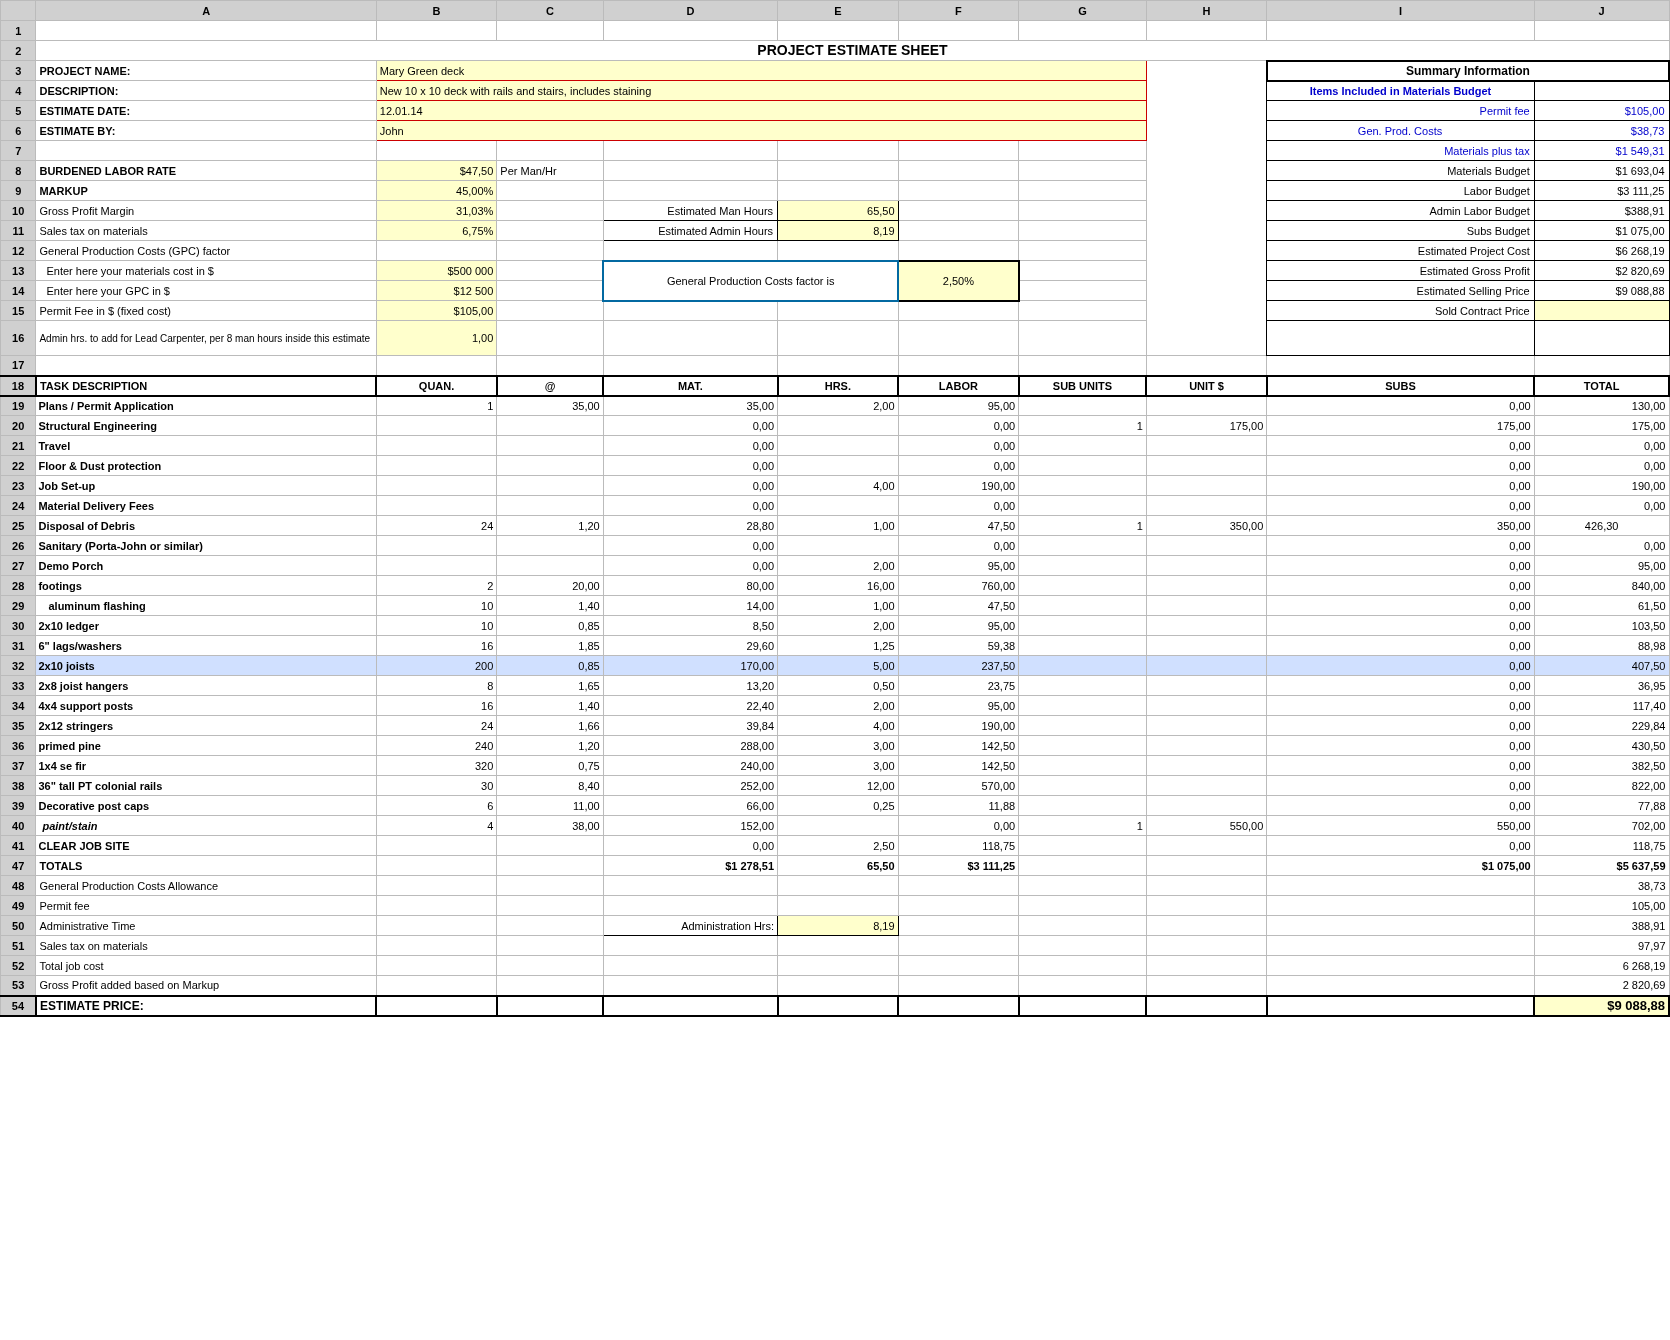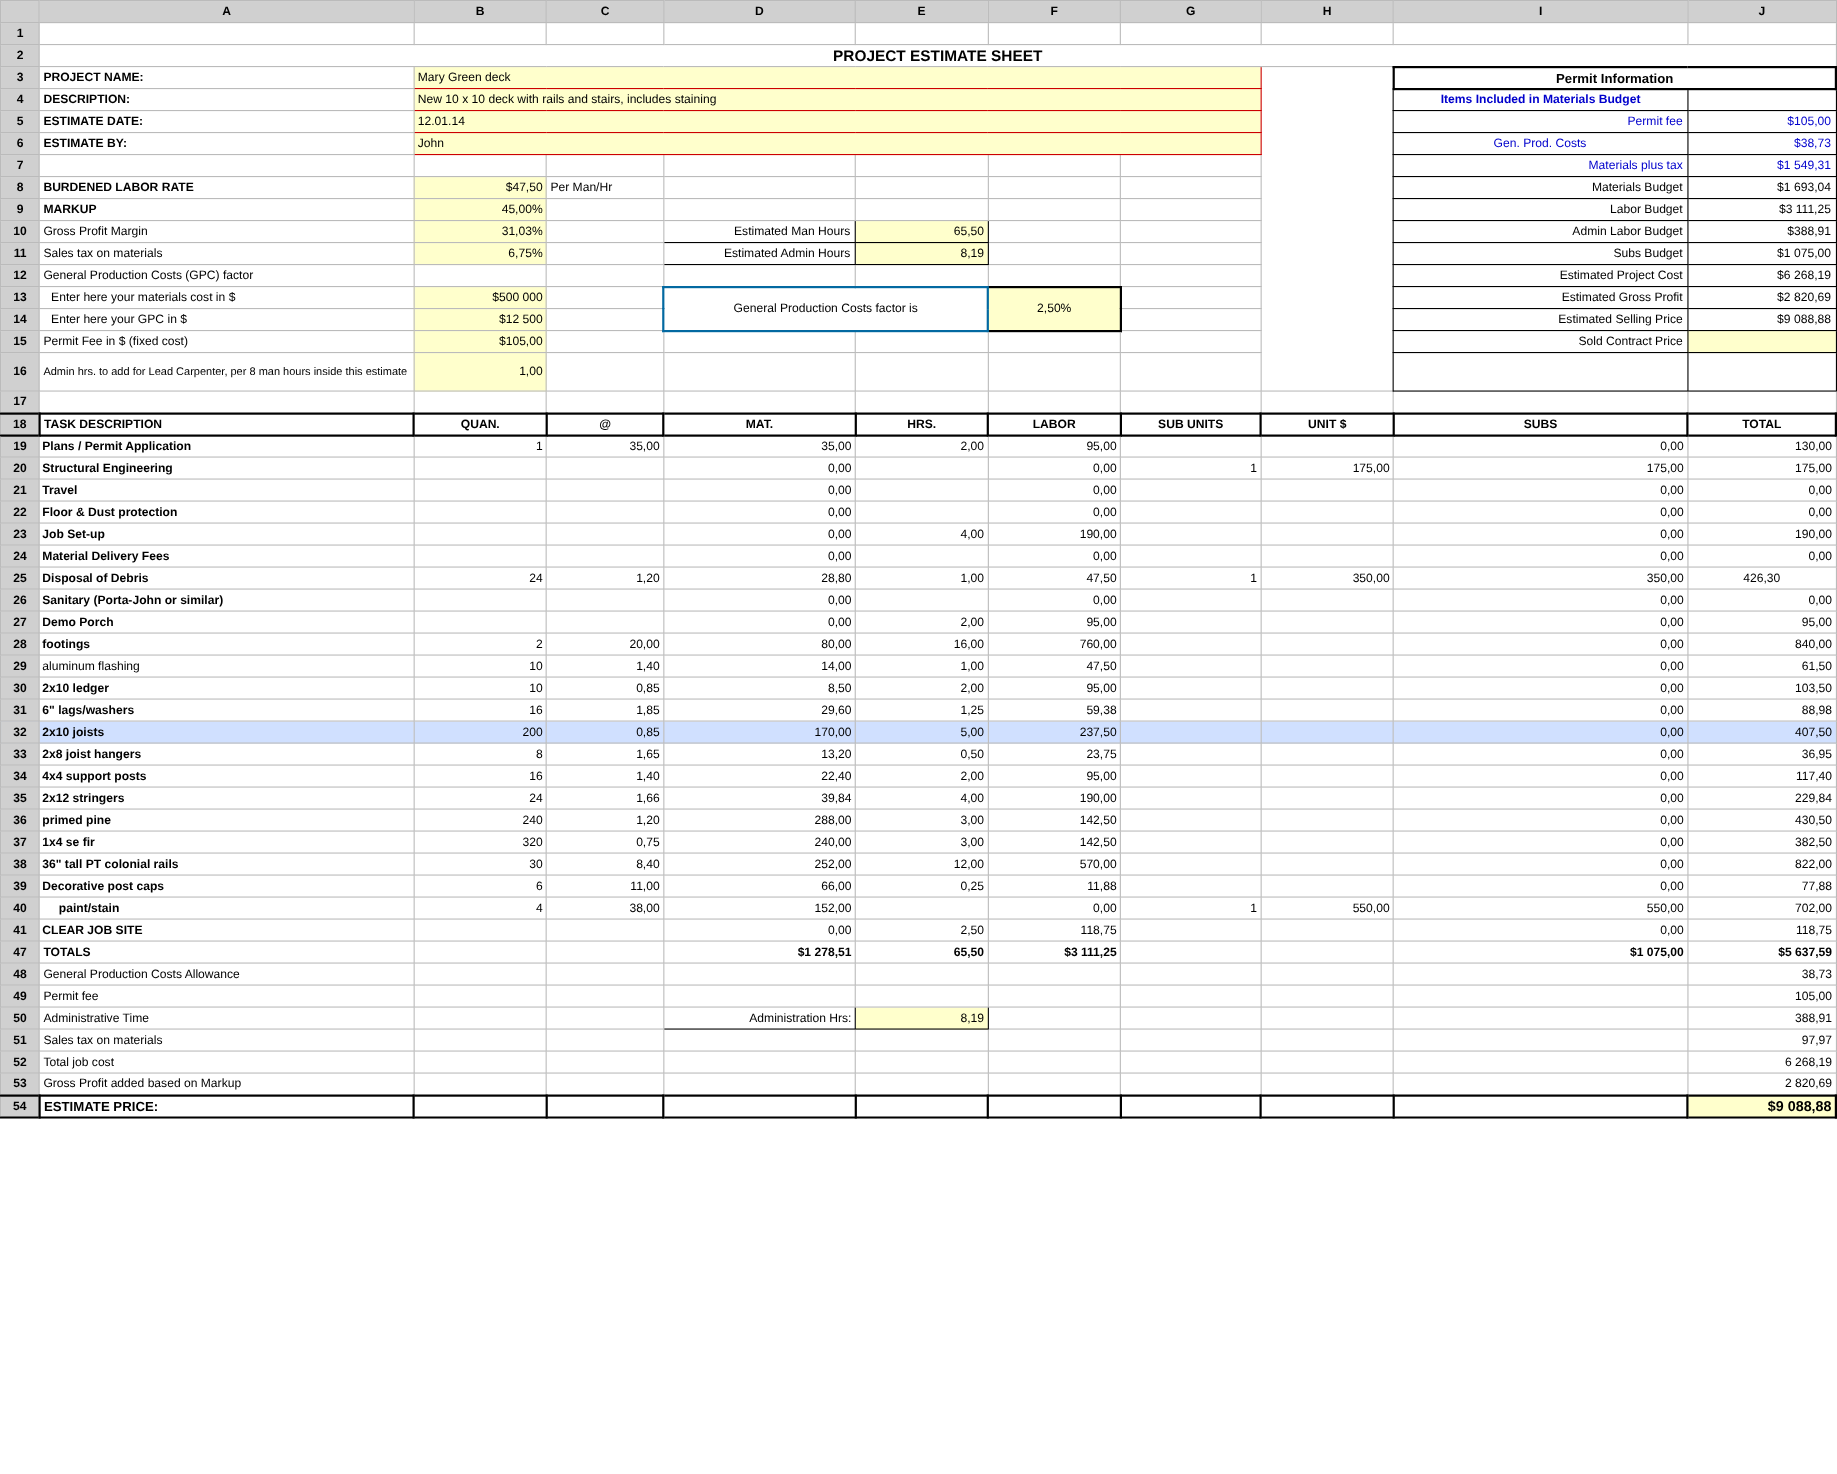--- a/index.html
+++ b/index.html
@@ -64,21 +64,21 @@
   <tr>
     <td class="row-header">2</td>
     <td colspan="10" style="text-align:center; font-size:14px; font-weight:bold; border:1px solid #bbb;">PROJECT ESTIMATE SHEET</td>
   </tr>
 
   <tr>
     <td class="row-header">3</td>
     <td class="bold">PROJECT NAME:</td>
     <td colspan="6" class="yellow-input" style="border: 1px solid #cc0000;">Mary Green deck</td>
     <td style="border:none;"></td>
-    <td colspan="2" style="border:2px solid #000; font-weight:bold; text-align:center; background:#fff; font-size:12px;">Permit Information</td>
+    <td colspan="2" style="border:2px solid #000; font-weight:bold; text-align:center; background:#fff; font-size:12px;">Summary Information</td>
   </tr>
 
   <tr>
     <td class="row-header">4</td>
     <td class="bold">DESCRIPTION:</td>
     <td colspan="6" class="yellow-input" style="border: 1px solid #cc0000;">New 10 x 10 deck with rails and stairs, includes staining</td>
     <td style="border:none;"></td>
     <td style="border:1px solid #000; color:#0000cc; font-weight:bold; text-align:center;">Items Included in Materials Budget</td>
     <td style="border:1px solid #000;"></td>
   </tr>
@@ -392,21 +392,21 @@
       <td style="text-align:right;">80,00</td>
       <td style="text-align:right;">16,00</td>
       <td style="text-align:right;">760,00</td>
       <td style="text-align:right;"></td>
       <td style="text-align:right;"></td>
       <td style="text-align:right;">0,00</td>
       <td style="text-align:right;">840,00</td>
     </tr>
         <tr>
       <td class="row-header">29</td>
-      <td style="font-weight:normal; padding-left:2px;margin-left:39px;">aluminum flashing</td>
+      <td style="font-weight:bold; padding-left:12px;margin-left:39px;">aluminum flashing</td>
       <td style="text-align:right;">10</td>
       <td style="text-align:right;">1,40</td>
       <td style="text-align:right;">14,00</td>
       <td style="text-align:right;">1,00</td>
       <td style="text-align:right;">47,50</td>
       <td style="text-align:right;"></td>
       <td style="text-align:right;"></td>
       <td style="text-align:right;">0,00</td>
       <td style="text-align:right;">61,50</td>
     </tr>
@@ -535,21 +535,21 @@
       <td style="text-align:right;">66,00</td>
       <td style="text-align:right;">0,25</td>
       <td style="text-align:right;">11,88</td>
       <td style="text-align:right;"></td>
       <td style="text-align:right;"></td>
       <td style="text-align:right;">0,00</td>
       <td style="text-align:right;">77,88</td>
     </tr>
         <tr>
       <td class="row-header">40</td>
-      <td style="font-weight:bold; padding-left:17px;">paint/stain</td>
+      <td style="font-weight:bold; padding-left:6px;font-style:italic;">paint/stain</td>
       <td style="text-align:right;">4</td>
       <td style="text-align:right;">38,00</td>
       <td style="text-align:right;">152,00</td>
       <td style="text-align:right;"></td>
       <td style="text-align:right;">0,00</td>
       <td style="text-align:right;">1</td>
       <td style="text-align:right;">550,00</td>
       <td style="text-align:right;">550,00</td>
       <td style="text-align:right;">702,00</td>
     </tr>

